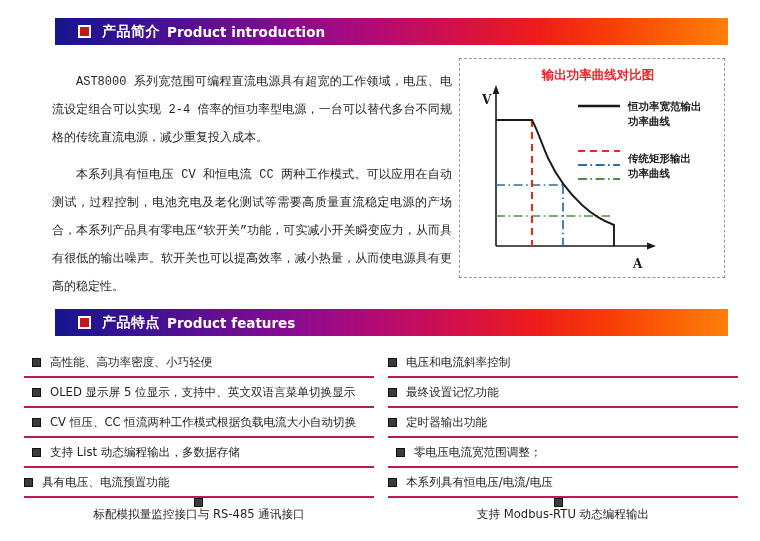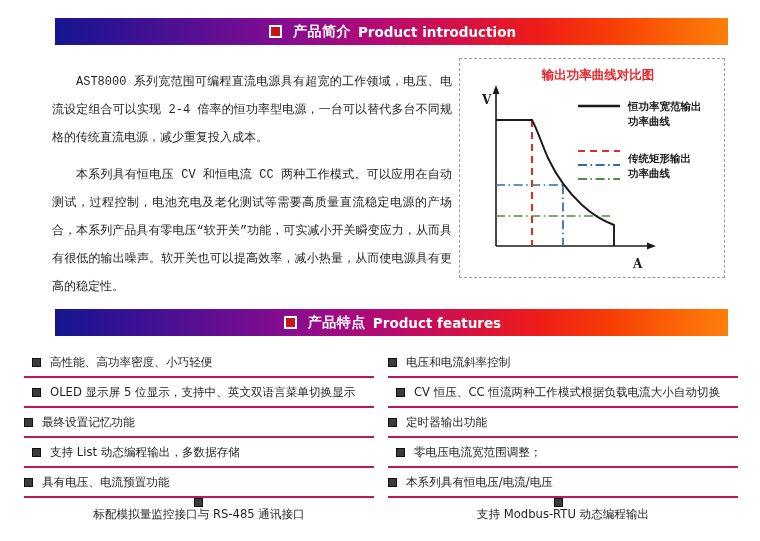--- a/index.html
+++ b/index.html
@@ -29,22 +29,21 @@
         #8c0c8f 36%,
         #b40a74 48%,
         #d41048 60%,
         #ef1d18 72%,
         #f83f06 83%,
         #fc6a07 94%,
         #fd7f0a 100%);
     display: flex;
     align-items: center;
     box-sizing: border-box;
-    padding-left: 2px;
-    justify-content: center;
+    padding-left: 23px;
   }
   .bar-icon {
     width: 13px;
     height: 13px;
     border: 2px solid #ffffff;
     background: #c4161c;
     box-sizing: border-box;
     flex: 0 0 auto;
     margin-right: 11px;
   }
@@ -194,29 +193,29 @@
   </div>
   <div class="feat-cell">
     <span class="feat-marker"></span>
     <span class="feat-label">电压和电流斜率控制</span>
   </div>
 
   <div class="feat-cell left-col">
     <span class="feat-marker"></span>
     <span class="feat-label">OLED 显示屏 5 位显示，支持中、英文双语言菜单切换显示</span>
   </div>
+  <div class="feat-cell">
+    <span class="feat-marker"></span>
+    <span class="feat-label">最终设置记忆功能</span>
+  </div>
+
   <div class="feat-cell left-col">
     <span class="feat-marker"></span>
     <span class="feat-label">CV 恒压、CC 恒流两种工作模式根据负载电流大小自动切换</span>
   </div>
-
-  <div class="feat-cell">
-    <span class="feat-marker"></span>
-    <span class="feat-label">最终设置记忆功能</span>
-  </div>
   <div class="feat-cell">
     <span class="feat-marker"></span>
     <span class="feat-label">定时器输出功能</span>
   </div>
 
   <div class="feat-cell left-col">
     <span class="feat-marker"></span>
     <span class="feat-label">支持 List 动态编程输出，多数据存储</span>
   </div>
   <div class="feat-cell left-col">

